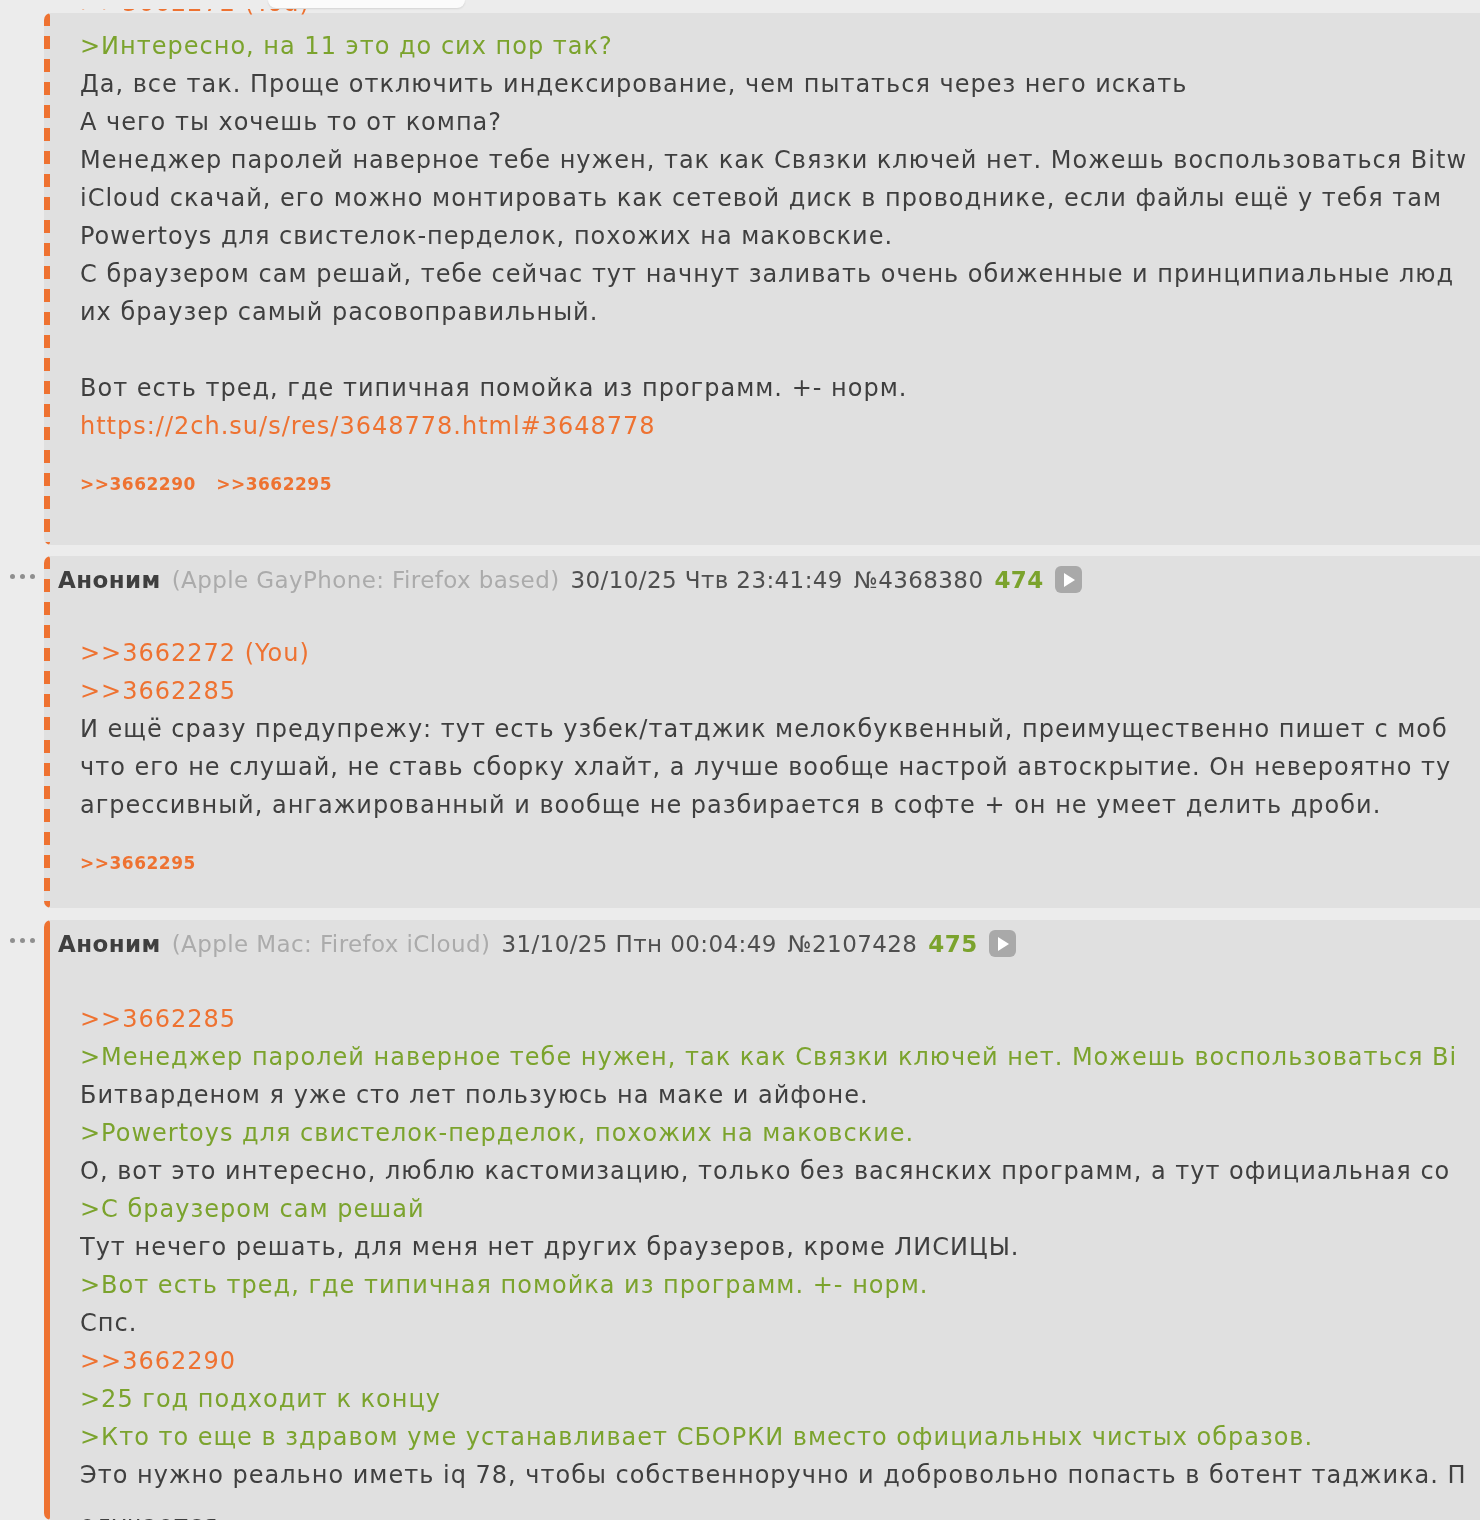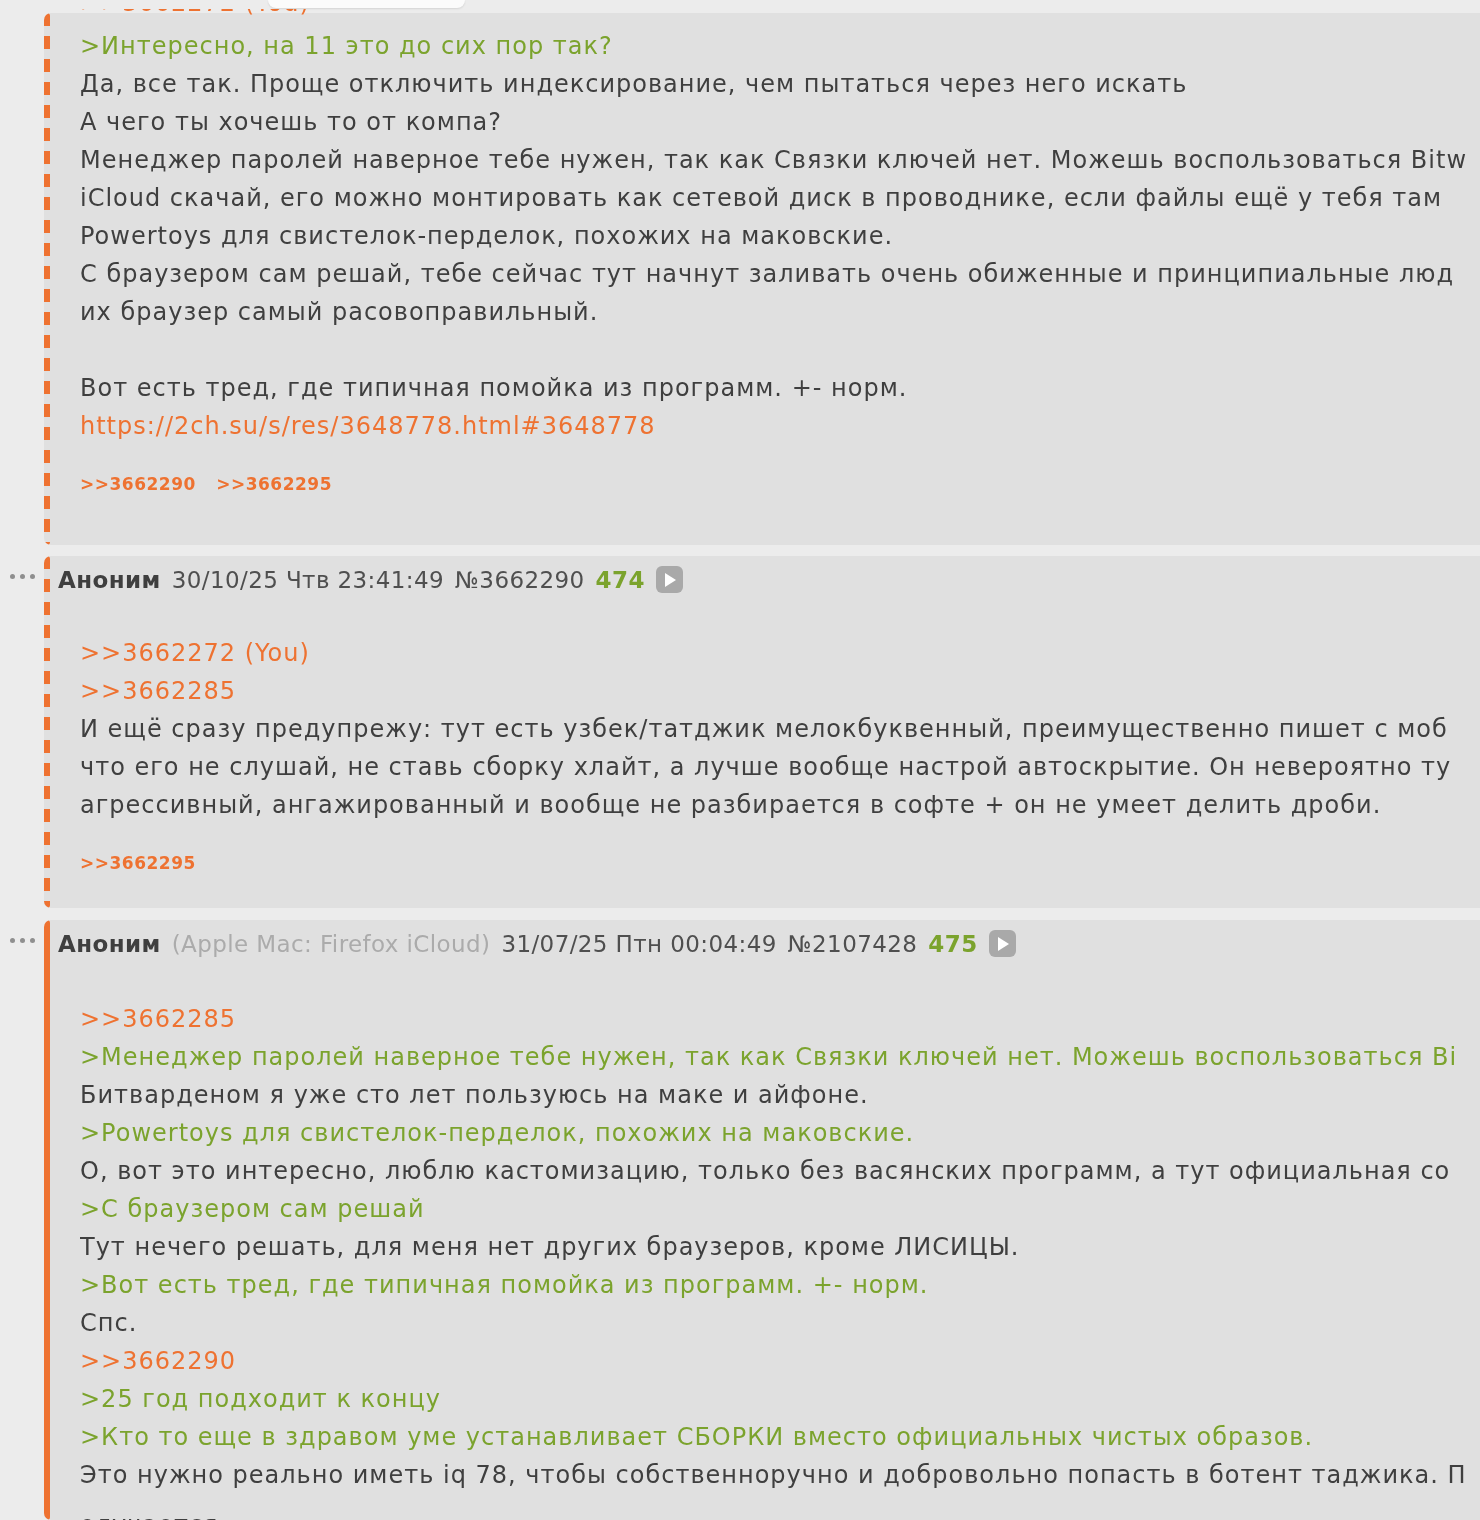--- a/index.html
+++ b/index.html
@@ -97,22 +97,23 @@
 
 <div class="dots" style="top:574px;">
     <i></i>
     <i></i>
     <i></i>
   </div>
 <div class="post" style="top:556px;height:352px;">
   <div class="borderstrip dashed"></div>
   <div class="hdr">
     <span class="hname">Аноним</span>
+    <span class="hua">(Apple GayPhone: Firefox based)</span>
     <span class="hdate">30/10/25 Чтв 23:41:49</span>
-    <span class="hnum">№3662290</span>
+    <span class="hnum">№4368380</span>
     <span class="hcount">474</span>
     <span class="playbtn">
         <span class="playtri"></span>
       </span>
   </div>
   <div class="content" style="margin-top:41px;">
     <div class="line ref">&gt;&gt;3662272 (You)</div>
     <div class="line ref">&gt;&gt;3662285</div>
     <div class="line">И ещё сразу предупрежу: тут есть узбек/татджик мелокбуквенный, преимущественно пишет с моб</div>
     <div class="line">что его не слушай, не ставь сборку хлайт, а лучше вообще настрой автоскрытие. Он невероятно ту</div>
@@ -126,21 +127,21 @@
 <div class="dots" style="top:938px;">
     <i></i>
     <i></i>
     <i></i>
   </div>
 <div class="post" style="top:920px;height:600px;">
   <div class="borderstrip solid"></div>
   <div class="hdr">
     <span class="hname">Аноним</span>
     <span class="hua">(Apple Mac: Firefox iCloud)</span>
-    <span class="hdate">31/07/25 Птн 00:04:49</span>
+    <span class="hdate">31/10/25 Птн 00:04:49</span>
     <span class="hnum">№2107428</span>
     <span class="hcount">475</span>
     <span class="playbtn">
         <span class="playtri"></span>
       </span>
   </div>
   <div class="content" style="margin-top:43px;">
     <div class="line ref">&gt;&gt;3662285</div>
     <div class="line q">&gt;Менеджер паролей наверное тебе нужен, так как Связки ключей нет. Можешь воспользоваться Bi</div>
     <div class="line">Битварденом я уже сто лет пользуюсь на маке и айфоне.</div>

